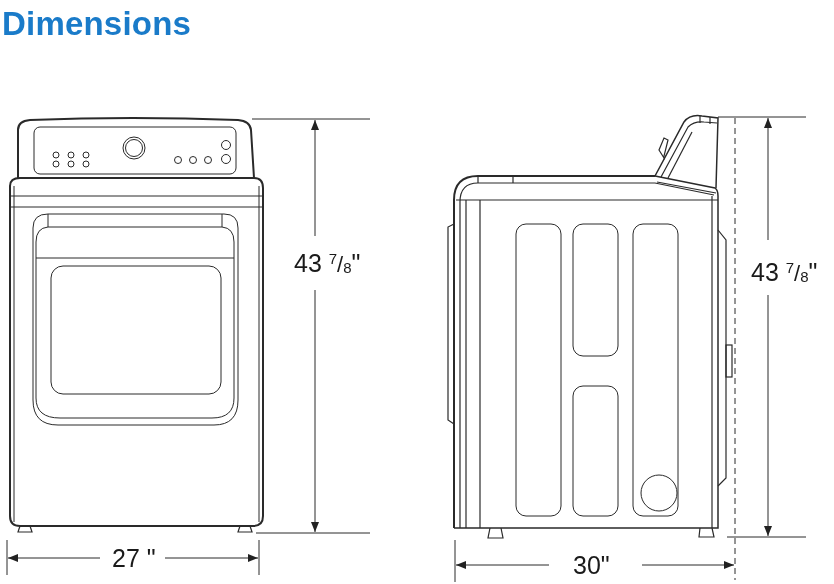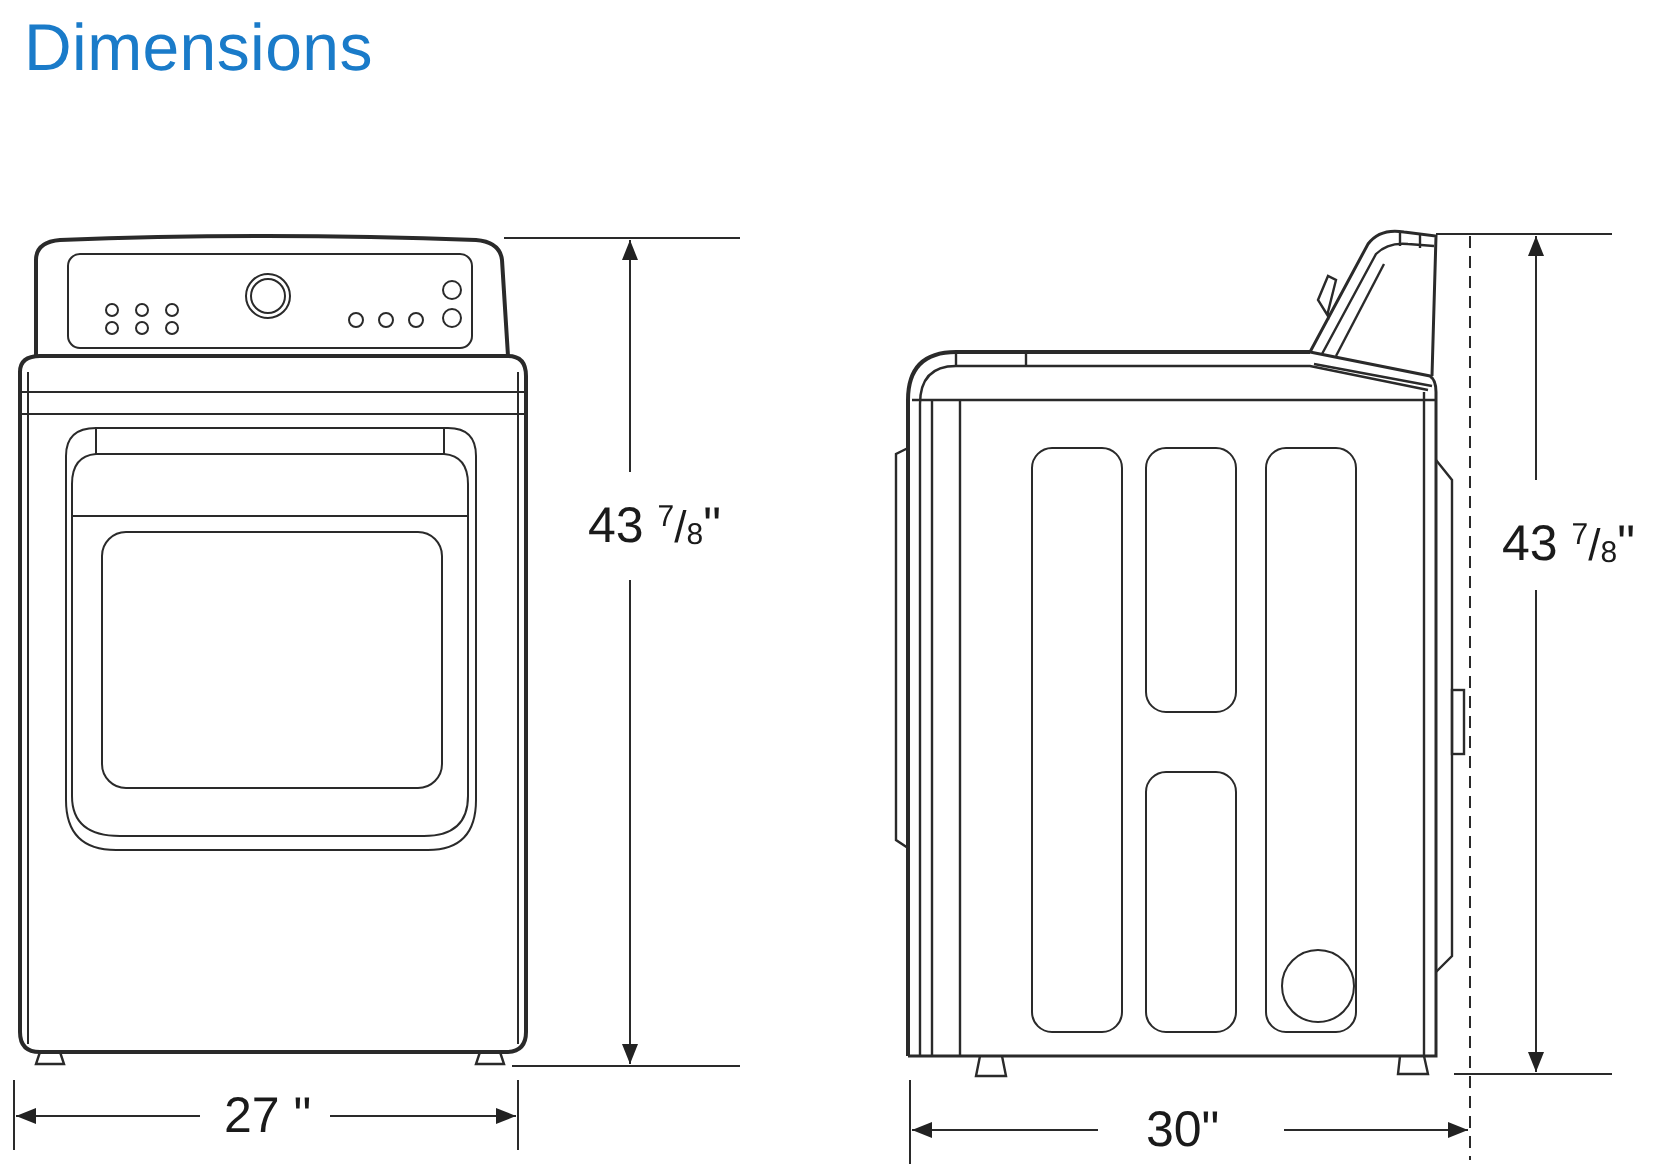--- a/index.html
+++ b/index.html
@@ -1,20 +1,20 @@
 <!DOCTYPE html>
 <html><head>
 <meta charset="utf-8">
 <style>
   html, body { margin: 0; padding: 0; background: #ffffff; }
   body { width: 834px; height: 584px; position: relative; overflow: hidden; }
   .title {
-    position: absolute; left: 12px; top: 2px;
+    position: absolute; left: 2px; top: 2px;
     font-family: "Liberation Sans", sans-serif;
-    font-weight: normal; font-size: 33px; color: #1a7bc9;
+    font-weight: bold; font-size: 33px; color: #1a7bc9;
     letter-spacing: 0.2px; line-height: 44px;
   }
   svg.diagram { position: absolute; left: 0; top: 0; }
   .dim-label {
     position: absolute;
     font-family: "Liberation Sans", sans-serif;
     font-size: 25px; color: #1a1a1a; background: #ffffff;
     white-space: nowrap; line-height: 28px;
   }
   .dim-label sup, .dim-label sub { font-size: 15px; }

